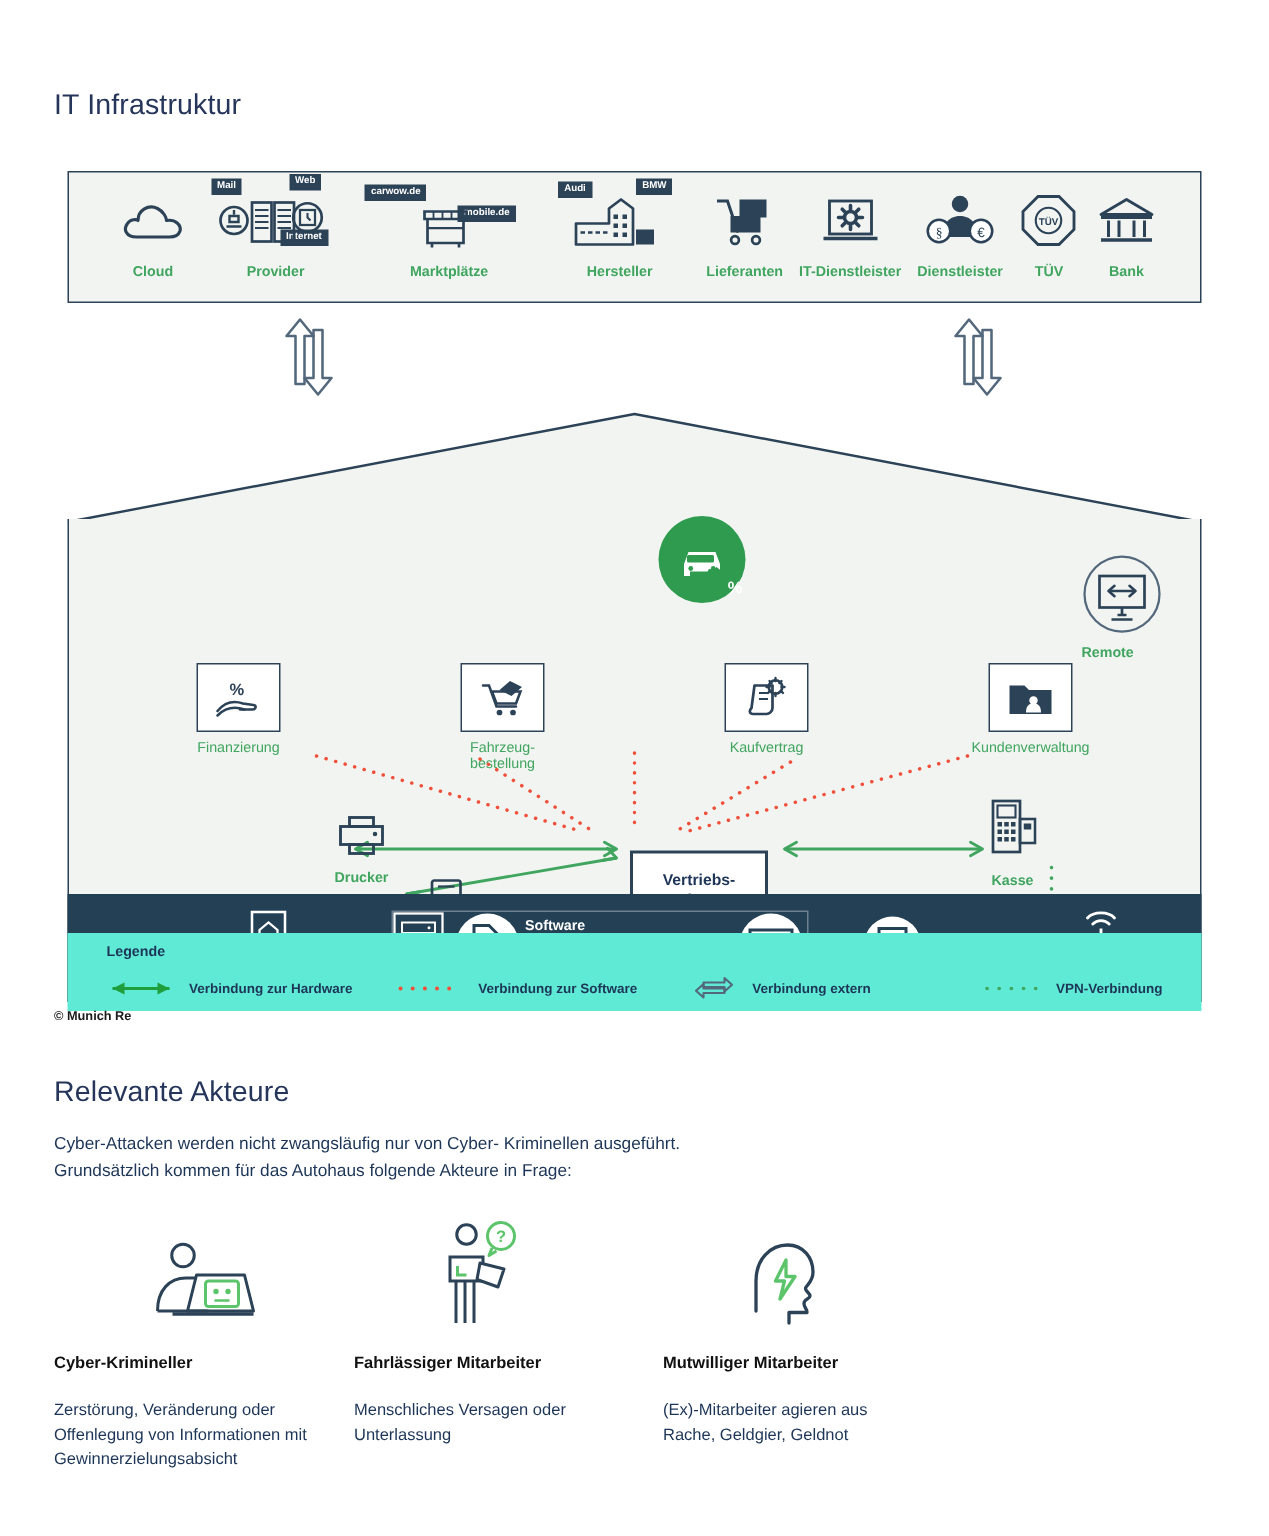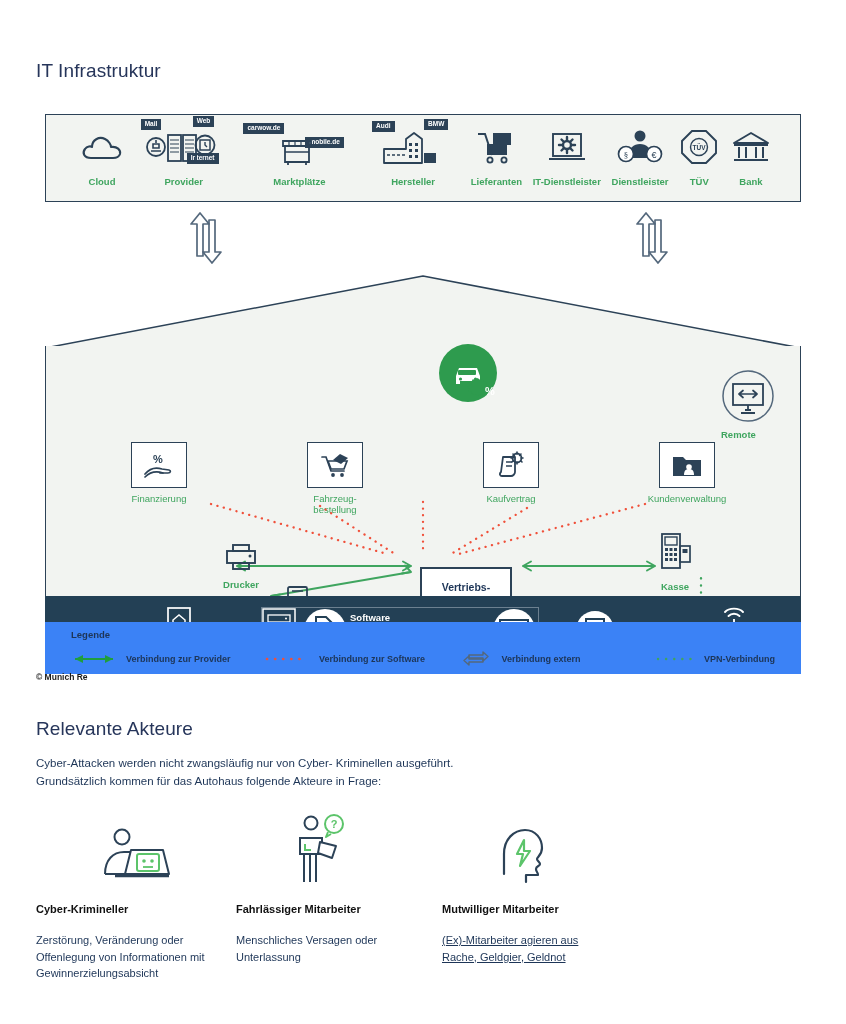--- a/index.html
+++ b/index.html
@@ -174,21 +174,21 @@
 
   
   .bitem { position: absolute; color: #ffffff; }
   .blabel { color: #ffffff; font-size: 9.5px; font-weight: 700; white-space: nowrap; }
 
   
   .legend {
     position: absolute;
     left: 45px; top: 622px;
     width: 756px; height: 52px;
-    background: #3b82f6;
+    background: #5eead4;
     padding: 7px 26px;
   }
   .legend-title { color: #1d3557; font-size: 9.5px; font-weight: 700; }
   .legend-row { display: flex; align-items: center; margin-top: 9px; }
   .legend-item { display: flex; align-items: center; }
   .legend-item .ltxt { color: #1d3557; font-size: 9px; font-weight: 700; margin-left: 9px; white-space: nowrap; }
 
   .copyright {
     position: absolute; left: 36px; top: 672px;
     color: #1a1a1a; font-size: 8.5px; font-weight: 700;
@@ -211,21 +211,21 @@
     display: flex; align-items: flex-end; justify-content: center;
     padding-bottom: 4px;
   }
   .actor .aname {
     color: #111111; font-size: 11px; font-weight: 700; margin-top: 13px;
   }
   .actor .adesc {
     color: #1d3557; font-size: 11px; line-height: 1.5; margin-top: 17px;
   }
   .a2 .aicon, .a3 .aicon { justify-content: flex-start; padding-left: 56px; }
-  .a3 .adesc { padding-left: 6px; text-decoration: underline; }
+  .a3 .adesc { padding-left: 6px; }
 </style>
 </head>
 <body>
 
 <div class="page">
 
   <div class="h1" id="title-it">IT Infrastruktur</div>
 
   <div class="infra">
 
@@ -605,21 +605,21 @@
   </div>
 
   <div class="legend">
     <div class="legend-title">Legende</div>
     <div class="legend-row">
       <div class="legend-item" style="width:218px;">
         <svg width="46" height="10" viewBox="0 0 46 10">
           <path d="M4 5 H42" stroke="#1f9e3e" stroke-width="2"></path>
           <path d="M4 5 l8 -4 v8 Z M42 5 l-8 -4 v8 Z" fill="#1f9e3e"></path>
         </svg>
-        <span class="ltxt">Verbindung zur Provider</span>
+        <span class="ltxt">Verbindung zur Hardware</span>
       </div>
       <div class="legend-item" style="width:220px;">
         <svg width="46" height="10" viewBox="0 0 46 10">
           <path d="M3 5 H43" stroke="#f0503a" stroke-width="2.6" stroke-linecap="round" stroke-dasharray="0.1 8"></path>
         </svg>
         <span class="ltxt">Verbindung zur Software</span>
       </div>
       <div class="legend-item" style="width:222px;">
         <svg width="34" height="20" viewBox="0 0 34 20">
           <path d="M10 6 H24 l0 -3 l5 4.5 l-5 4.5 l0 -3 H10 Z" fill="none" stroke="#54687c" stroke-width="1.4" stroke-linejoin="round"></path>

